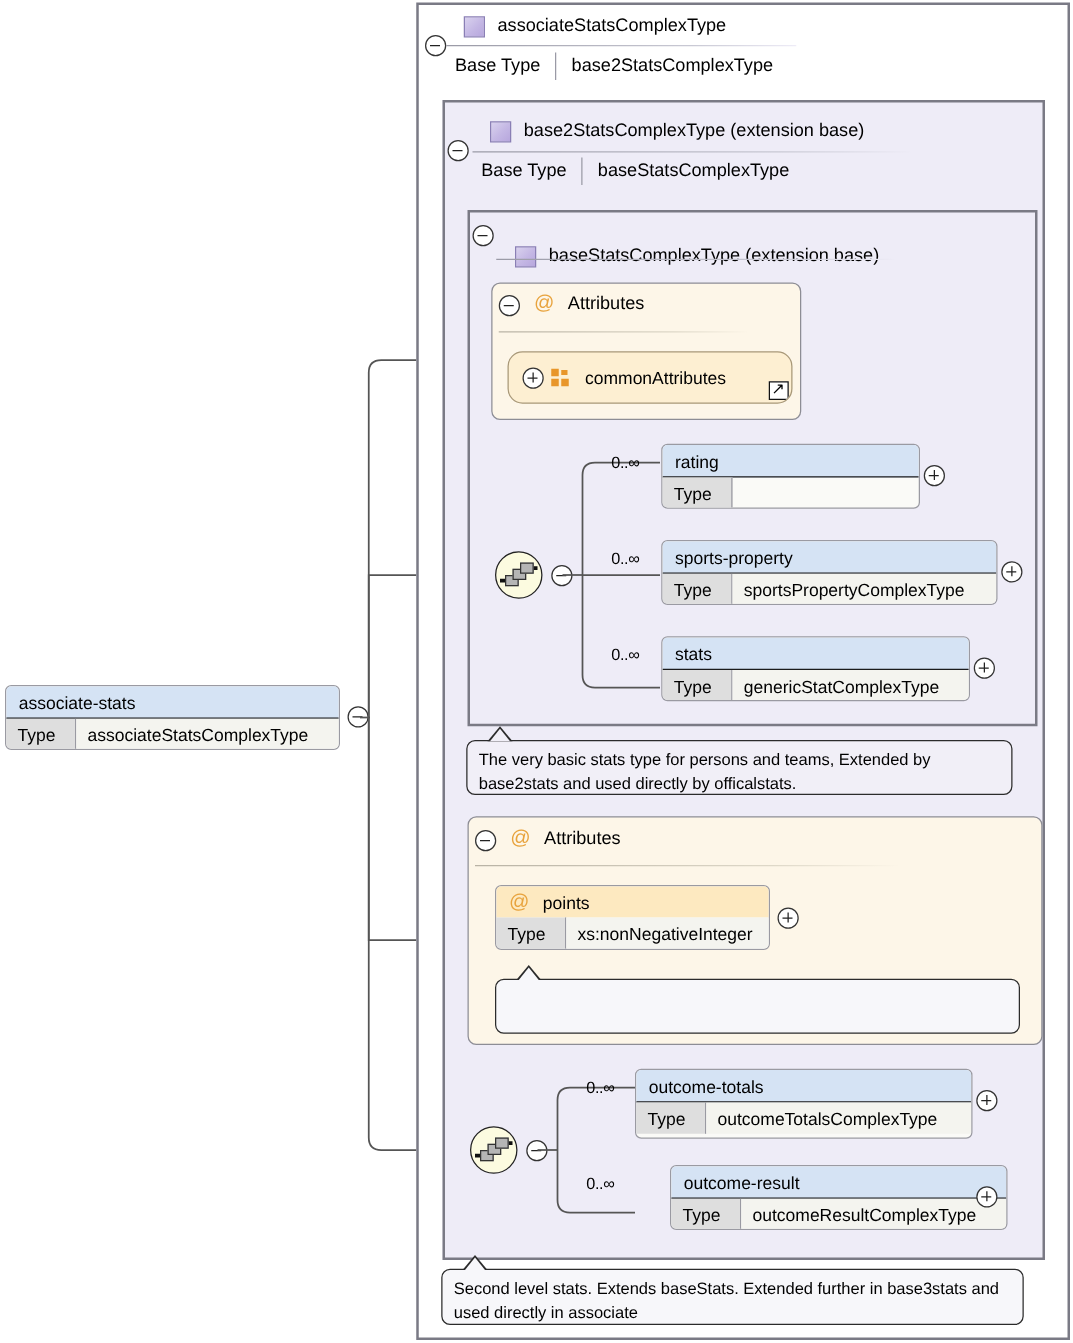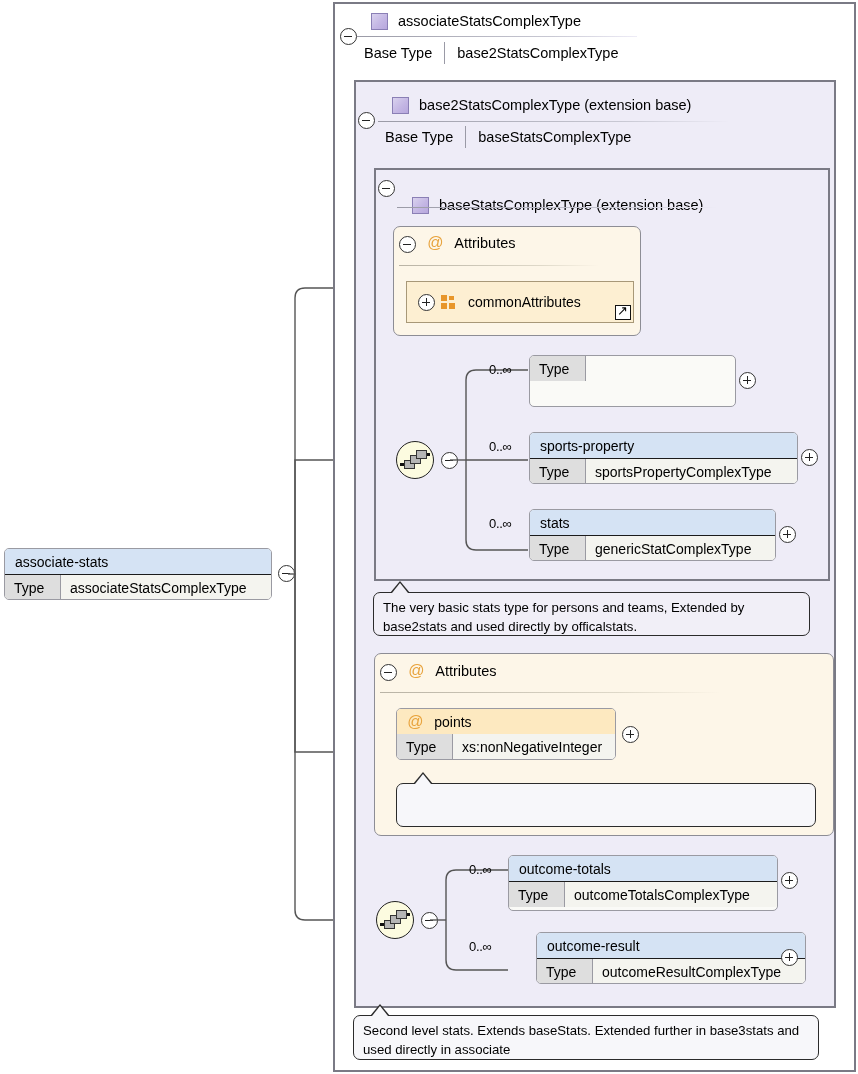--- a/index.html
+++ b/index.html
@@ -145,21 +145,21 @@
   .node .n-type .tv {
     flex: 1;
     background: #f4f4ef;
     display: flex; align-items: center;
     padding-left: 9px;
     white-space: nowrap;
   }
   .node.attrgroup {
     background: #fdefd2;
     border: 1.3px solid #a89878;
-    border-radius: 0;
+    border-radius: 12px;
   }
   .node.attrgroup .ag-row {
     display: flex; align-items: center;
     height: 100%;
     padding-left: 34px;
     font-size: 14px;
   }
   .ag-squares {
     position: relative;
     width: 15px; height: 14px;
@@ -349,20 +349,21 @@
 
 <svg class="conn" style="left:450px; top:350px; width:110px; height:230px;">
   <line x1="0" y1="110" x2="16" y2="110"></line>
   <path d="M16,110 L16,30 Q16,20 26,20 L78,20"></path>
   <line x1="16" y1="110" x2="78" y2="110"></line>
   <path d="M16,110 L16,190 Q16,200 26,200 L78,200"></path>
 </svg>
 
 <div class="card" style="left:489px; top:362px;">0..∞</div>
 <div class="node elem" style="left:529px; top:355px; width:207px; height:52px;">
+  <div class="n-head">rating</div>
   <div class="n-type">
     <div class="tk">Type</div>
   </div>
 </div>
 <div class="circ plus" style="left:739px; top:372px;"></div>
 
 <div class="card" style="left:489px; top:439px;">0..∞</div>
 <div class="node elem" style="left:529px; top:432px; width:269px; height:52px;">
   <div class="n-head">sports-property</div>
   <div class="n-type">

